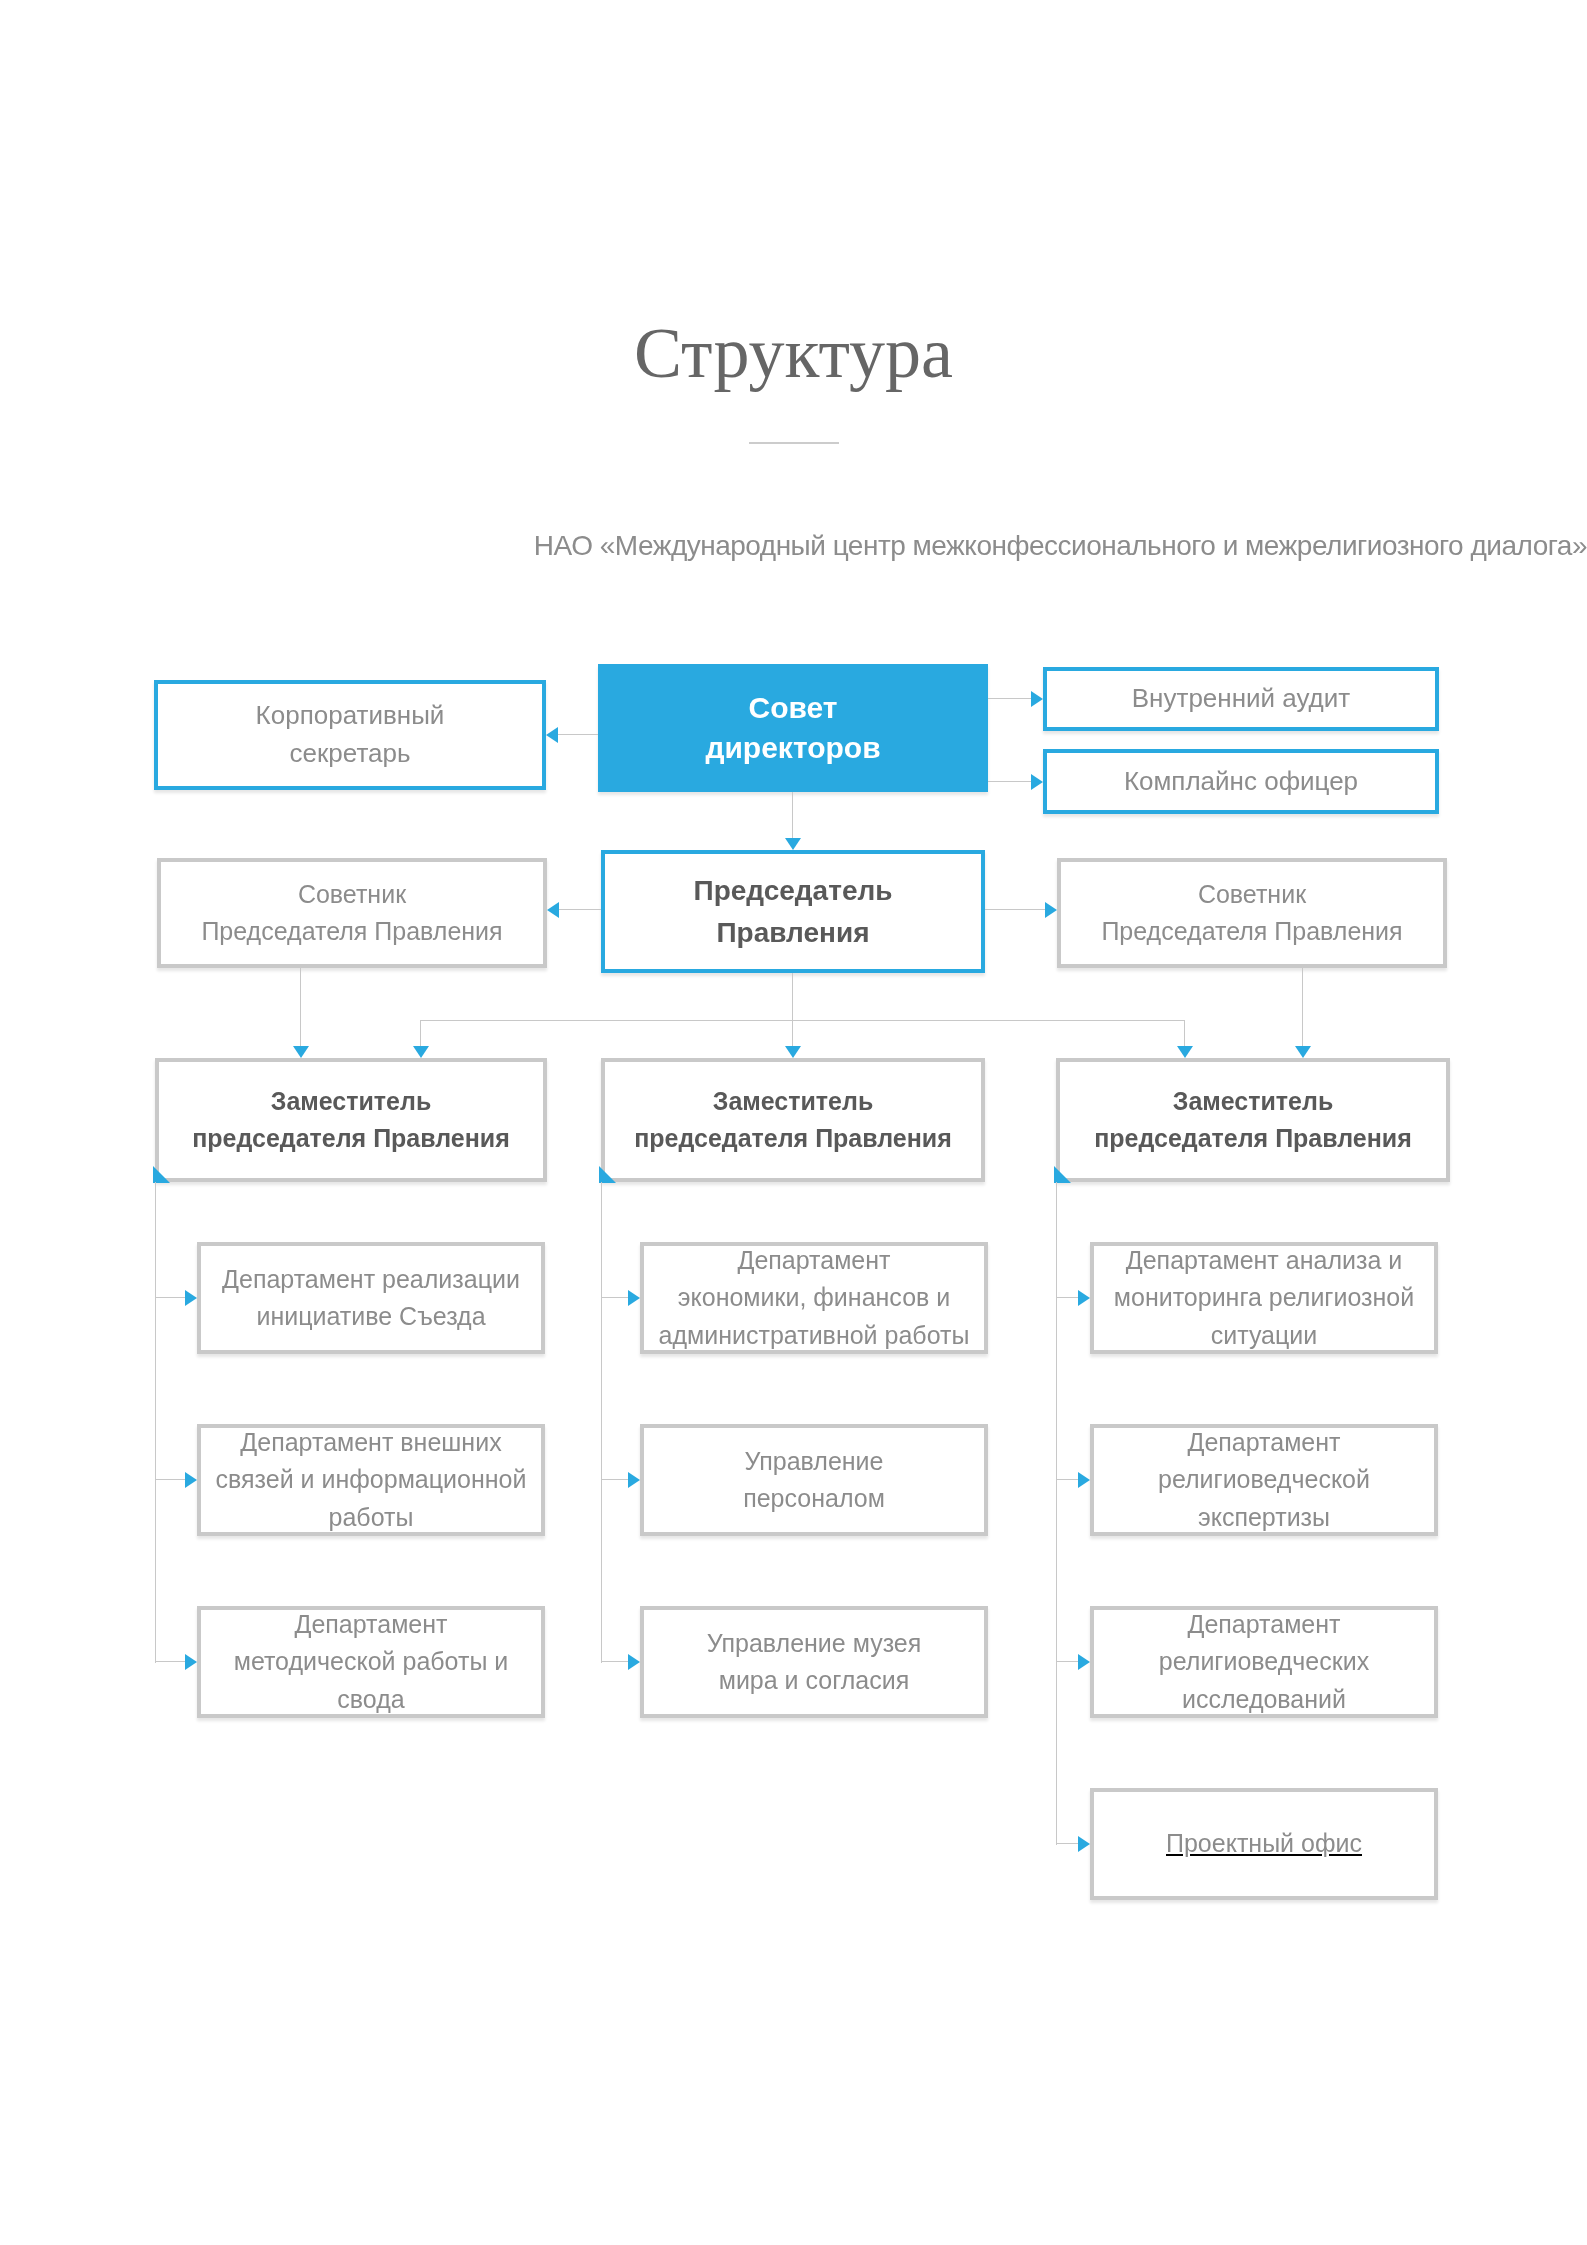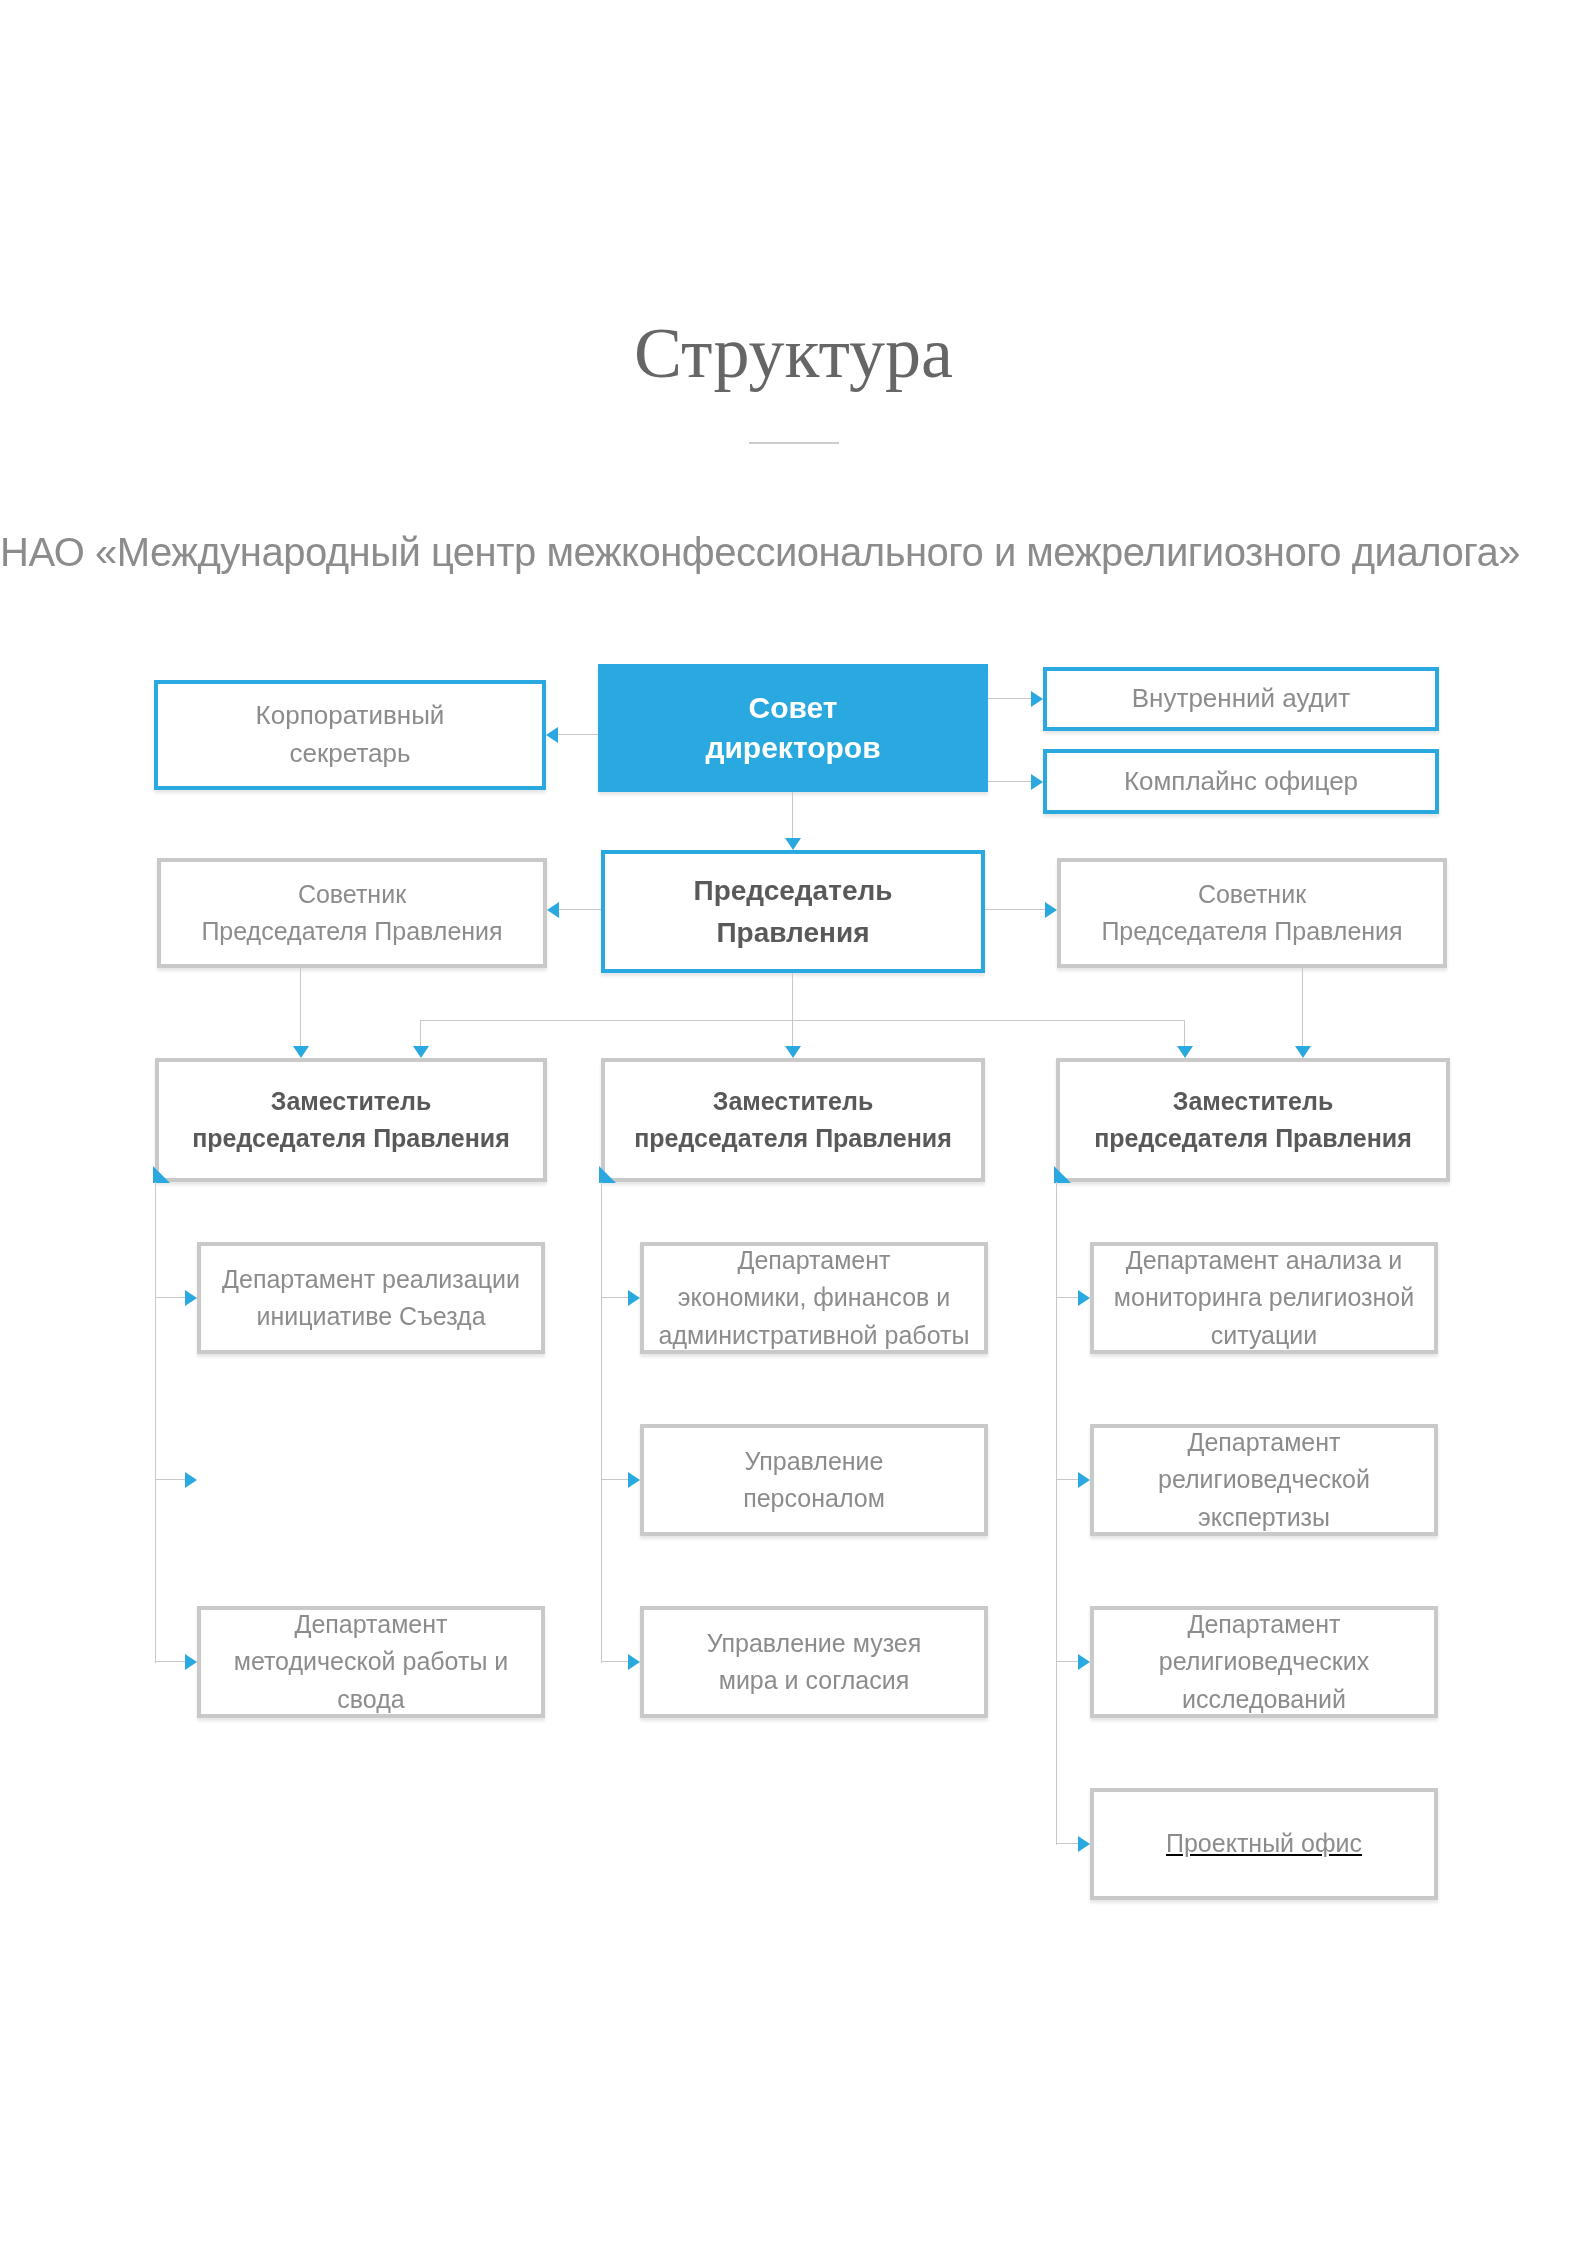--- a/index.html
+++ b/index.html
@@ -10,22 +10,22 @@
     --text-dark:#595959;
     --title-color:#666666;
   }
   *{margin:0;padding:0;box-sizing:border-box;}
   body{background:#ffffff;font-family:"Liberation Sans",sans-serif;}
   .canvas{position:relative;width:1587px;height:2245px;background:#ffffff;margin:12px auto;overflow:hidden;}
 
   .page-title{position:absolute;left:0;top:300px;width:100%;text-align:center;
     font-family:"Liberation Serif",serif;font-size:72px;font-weight:400;color:var(--title-color);}
   .divider{position:absolute;left:749px;top:430px;width:90px;height:2px;background:#cccccc;}
-  .subtitle{position:absolute;left:0;top:518px;width:100%;text-align:left;
-    font-size:40px;font-weight:400;color:var(--text-gray);letter-spacing:-0.5px;}
+  .subtitle{position:absolute;left:0;top:518px;width:100%;text-align:right;
+    font-size:28px;font-weight:400;color:var(--text-gray);letter-spacing:-0.5px;}
 
   .bx{position:absolute;background:#ffffff;display:flex;align-items:center;justify-content:center;
     text-align:center;box-shadow:0 3px 3px rgba(0,0,0,0.10);}
   .blue-border{border:4px solid var(--accent-blue);}
   .gray-border{border:4px solid var(--border-gray);}
   .blue-fill{background:var(--accent-blue);}
 
   .t{white-space:pre-line;font-size:25px;color:var(--text-gray);line-height:1.5;}
   .t-md{font-size:26px;line-height:1.45;}
   .t-bold{font-weight:bold;color:var(--text-dark);}
@@ -124,20 +124,25 @@
   <div class="ln" style="left:1056px;top:1170px;width:1px;height:663px;"></div>
 
   <div class="ln" style="left:155px;top:1285px;width:30px;height:1px;"></div>
   <div class="ar" style="left:185px;top:1278px;"></div>
   <div class="bx gray-border" style="left:197px;top:1230px;width:348px;height:112px;">
     <span class="t">Департамент реализации
 инициативе Съезда</span>
   </div>
   <div class="ln" style="left:155px;top:1467px;width:30px;height:1px;"></div>
   <div class="ar" style="left:185px;top:1460px;"></div>
+  <div class="bx gray-border" style="left:197px;top:1412px;width:348px;height:112px;">
+    <span class="t">Департамент внешних
+связей и информационной
+работы</span>
+  </div>
   <div class="ln" style="left:155px;top:1649px;width:30px;height:1px;"></div>
   <div class="ar" style="left:185px;top:1642px;"></div>
   <div class="bx gray-border" style="left:197px;top:1594px;width:348px;height:112px;">
     <span class="t">Департамент
 методической работы и
 свода</span>
   </div>
 
   <div class="ln" style="left:601px;top:1285px;width:27px;height:1px;"></div>
   <div class="ar" style="left:628px;top:1278px;"></div>

